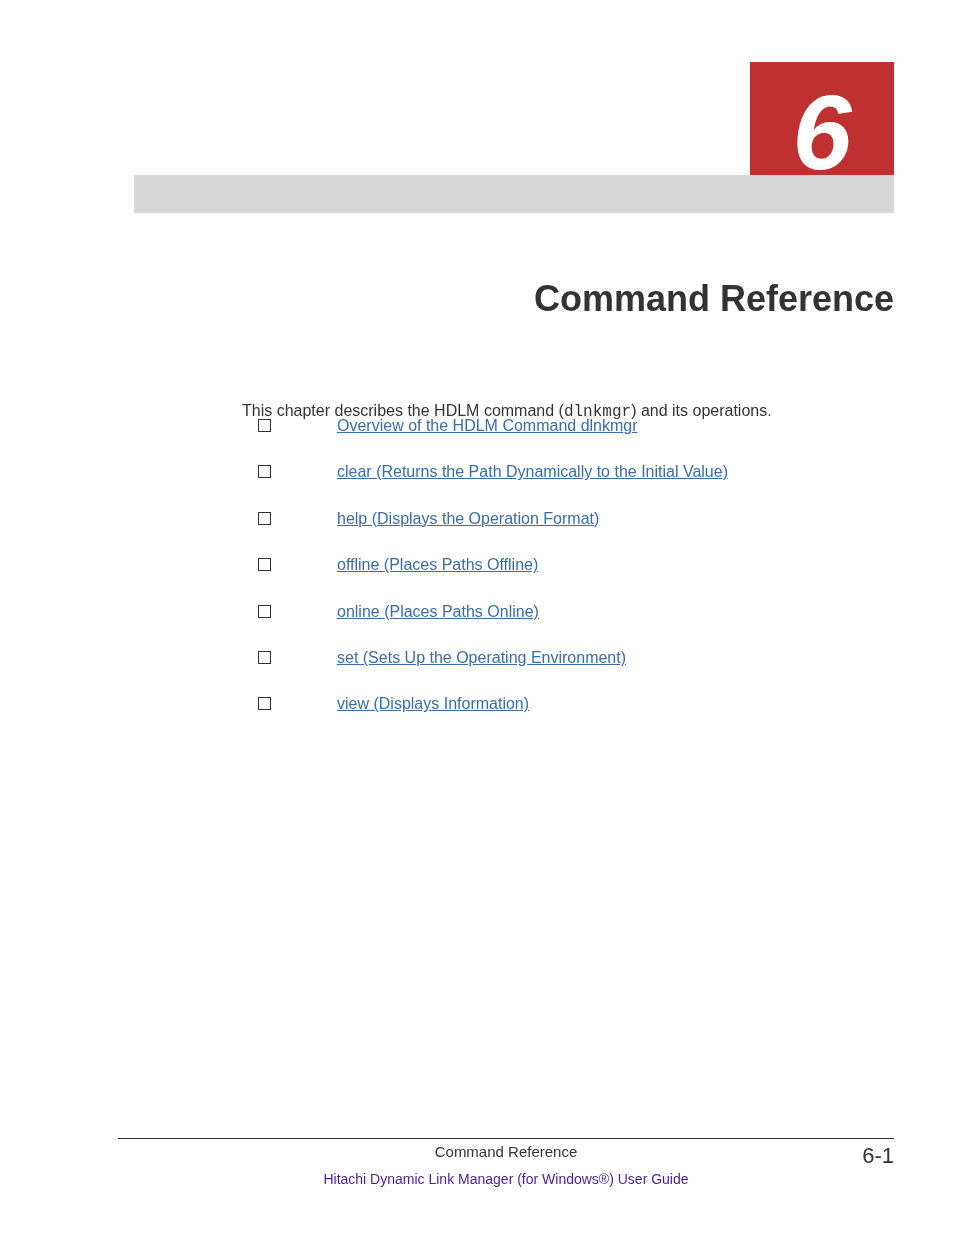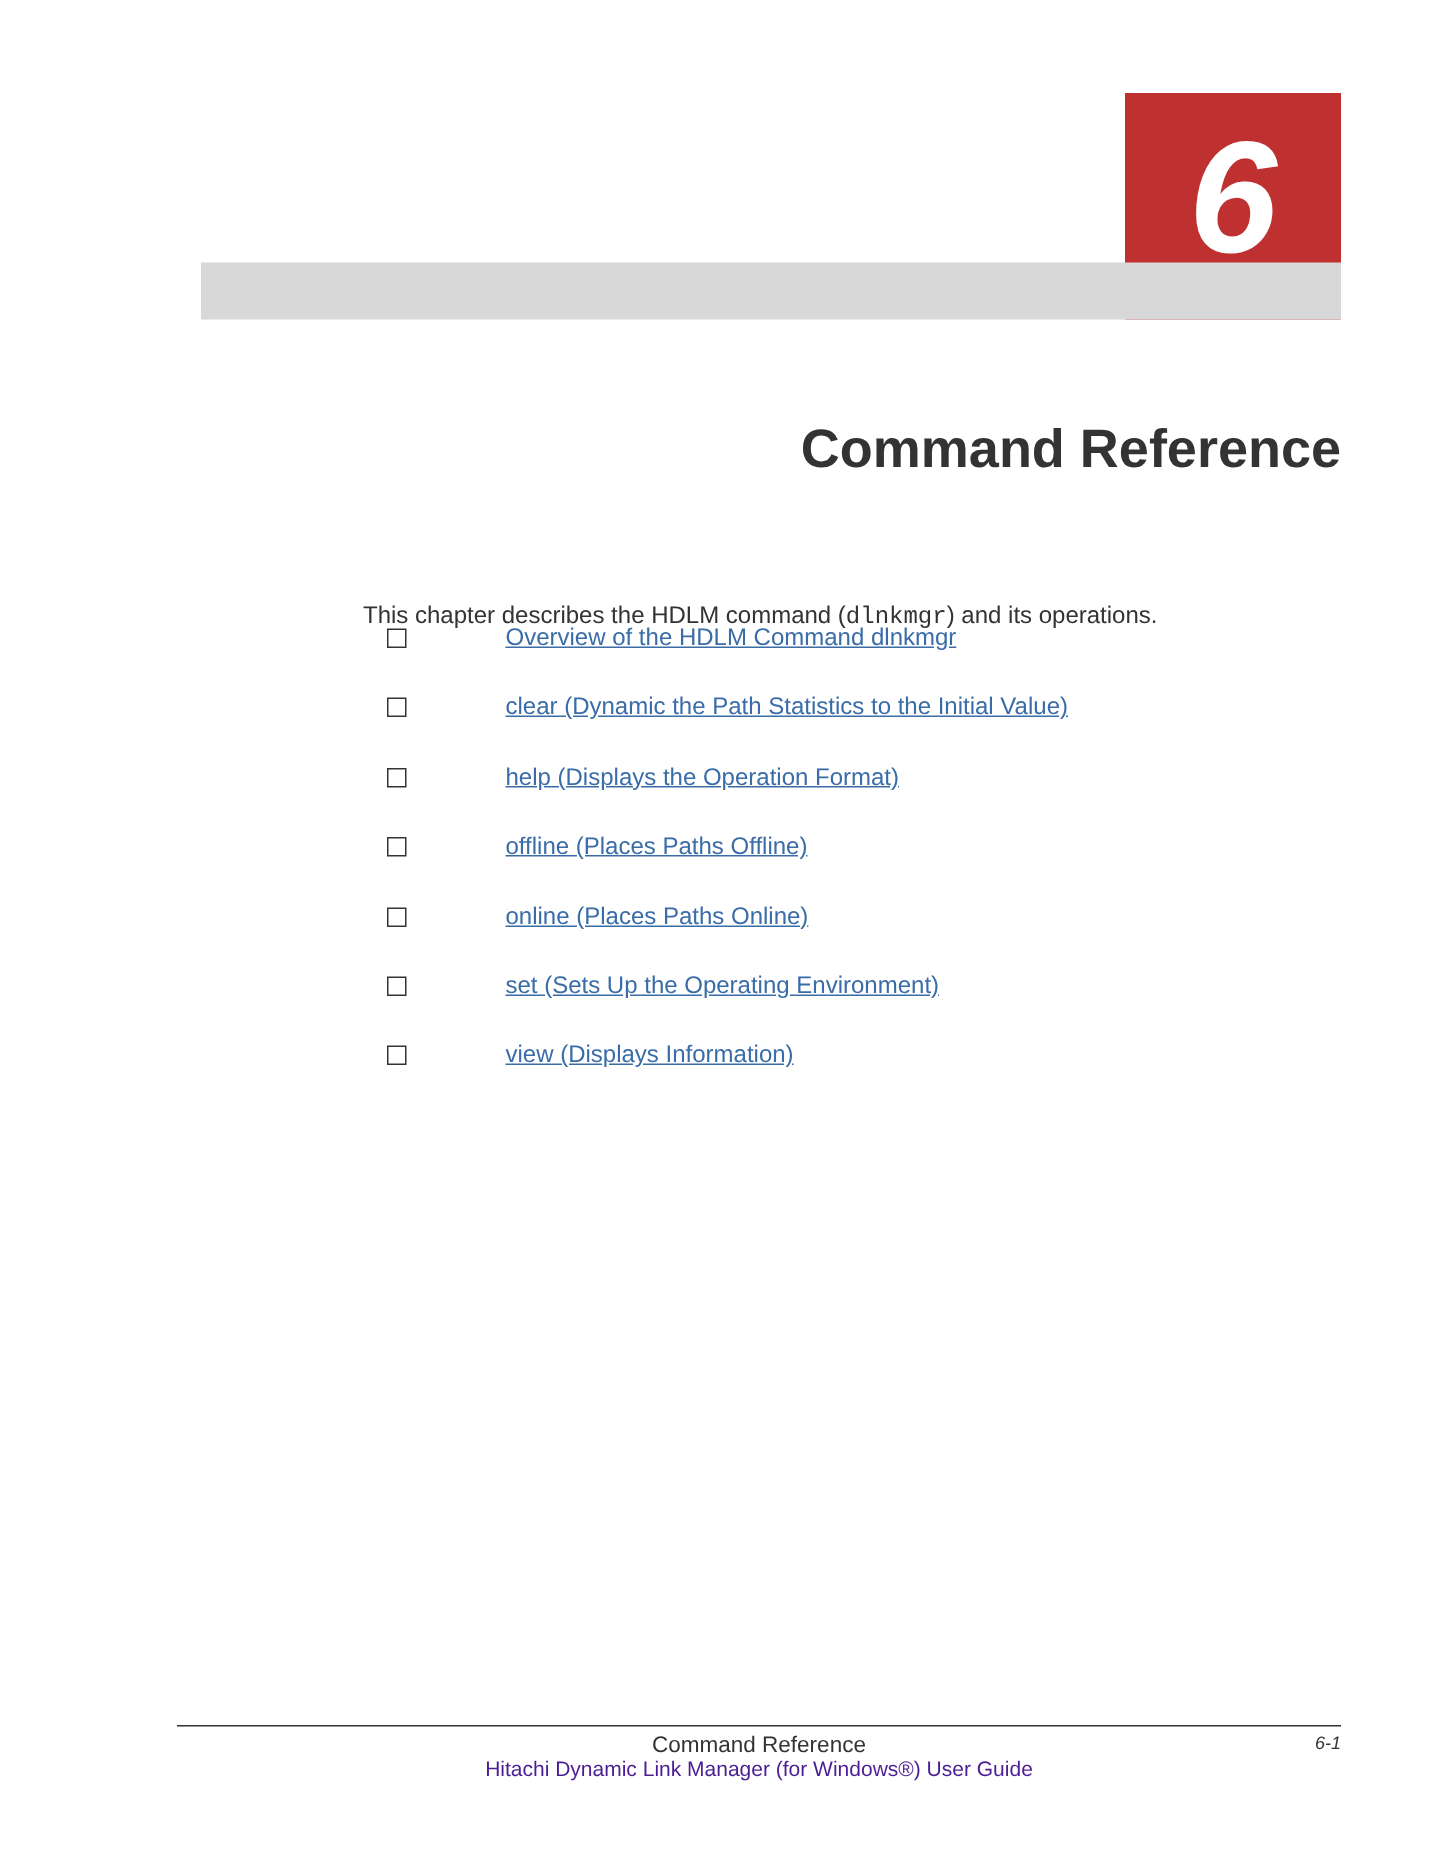--- a/index.html
+++ b/index.html
@@ -109,25 +109,24 @@
     }
     .footer-center {
       position: absolute;
       left: 0;
       right: 0;
       text-align: center;
       font-size: 15px;
       color: #333;
     }
     .page-num {
-      font-size: 12px;
+      font-size: 22px;
       color: #333;
       margin-left: auto;
       z-index: 1;
-      font-style: italic;
     }
     .footer-sub {
       text-align: center;
       font-size: 14px;
       color: #4c1d95;
       margin-top: 2px;
     }
   </style>
 </head>
 <body>
@@ -146,21 +145,21 @@
   <span>This chapter describes the HDLM command (</span><span class="code">dlnkmgr</span><span>) and its operations.</span>
 </p>
 
 <div class="toc">
   <div class="toc-item">
     <span class="checkbox-icon"></span>
     <a class="toc-link">Overview of the HDLM Command dlnkmgr</a>
   </div>
   <div class="toc-item">
     <span class="checkbox-icon"></span>
-    <a class="toc-link">clear (Dynamic the Path Statistics to the Initial Value)</a>
+    <a class="toc-link">clear (Returns the Path Dynamically to the Initial Value)</a>
   </div>
   <div class="toc-item">
     <span class="checkbox-icon"></span>
     <a class="toc-link">help (Displays the Operation Format)</a>
   </div>
   <div class="toc-item">
     <span class="checkbox-icon"></span>
     <a class="toc-link">offline (Places Paths Offline)</a>
   </div>
   <div class="toc-item">

